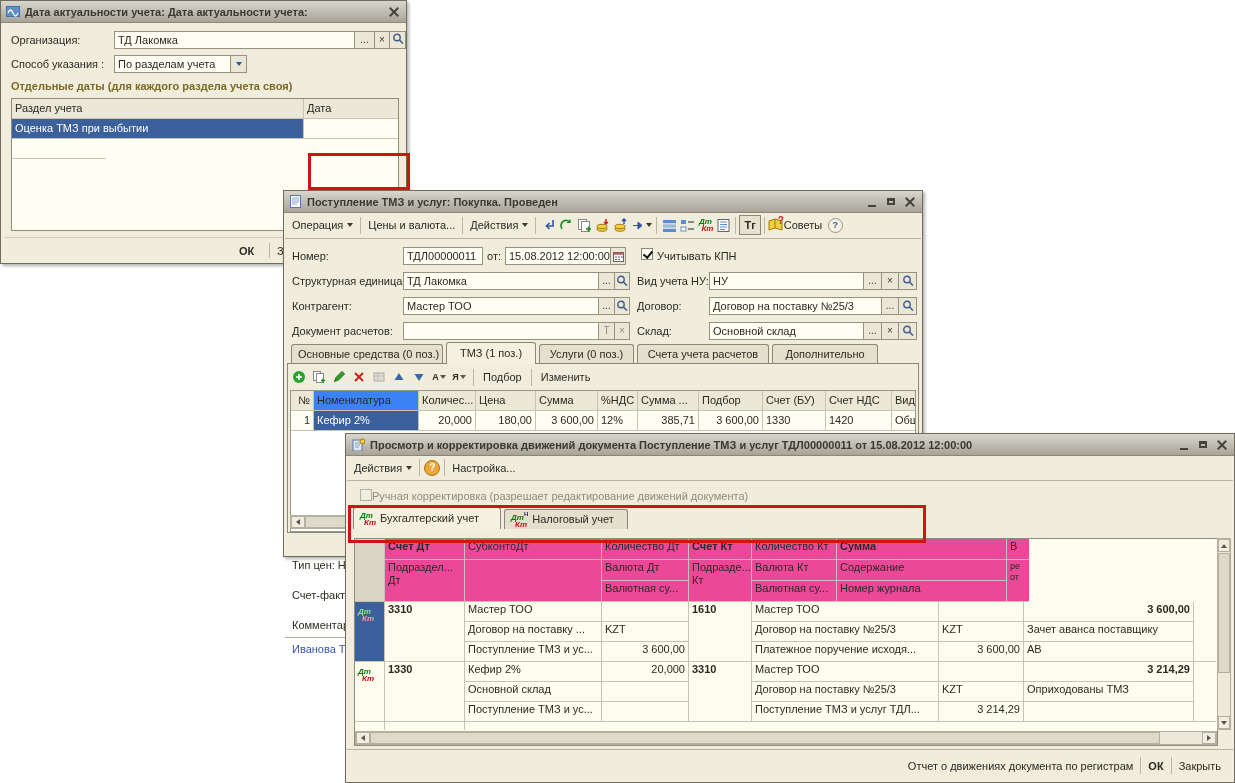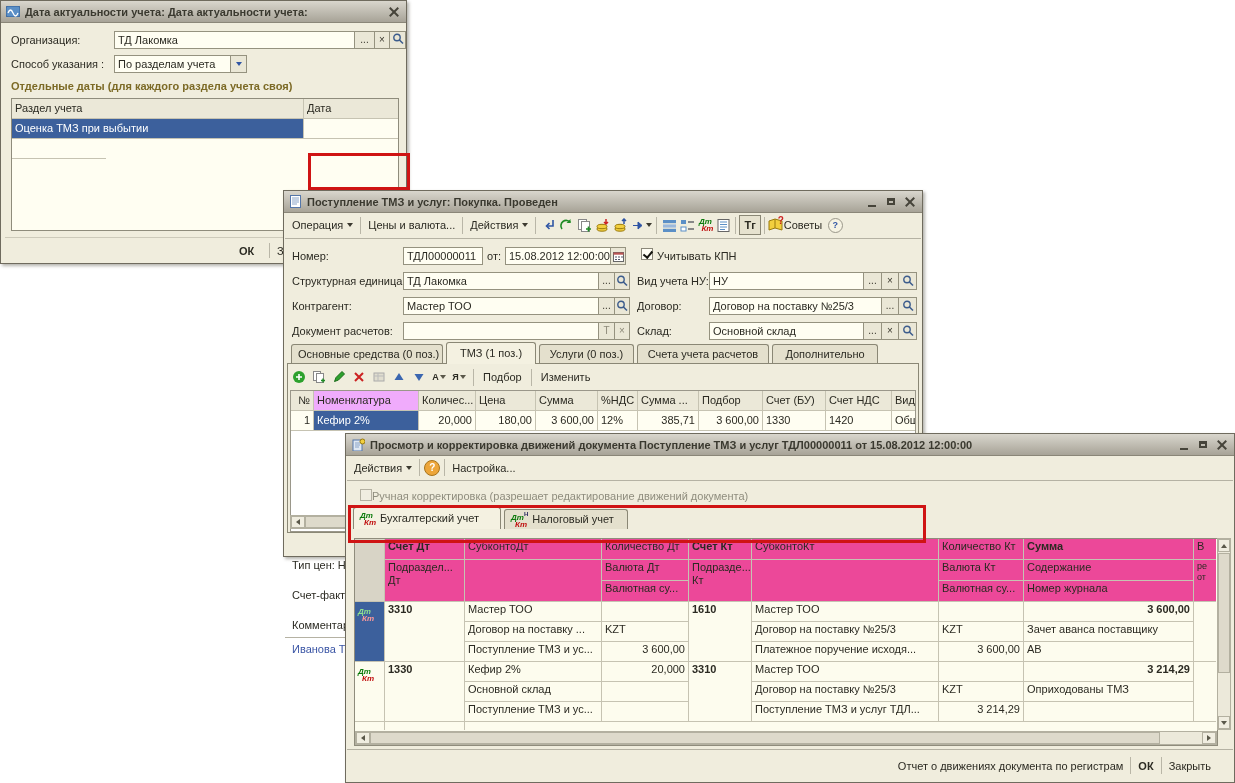--- a/index.html
+++ b/index.html
@@ -370,21 +370,21 @@
         </span>
       <span class="sep"></span>
       <span class="tbtn">Подбор</span>
       <span class="sep"></span>
       <span class="tbtn">Изменить</span>
     </div>
 
     <div style="position:absolute;left:2px;top:26px;right:2px;border:1px solid #9a978a;background:#fff">
       <div style="display:flex">
         <div class="gh num" style="width:23px">№</div>
-        <div class="gh" style="width:105px;background:#f0abfc">Номенклатура</div>
+        <div class="gh" style="width:105px;background:#3b82f6">Номенклатура</div>
         <div class="gh" style="width:57px">Количес...</div>
         <div class="gh" style="width:60px">Цена</div>
         <div class="gh" style="width:62px">Сумма</div>
         <div class="gh" style="width:40px">%НДС</div>
         <div class="gh" style="width:61px">Сумма ...</div>
         <div class="gh" style="width:64px">Подбор</div>
         <div class="gh" style="width:63px">Счет (БУ)</div>
         <div class="gh" style="width:66px">Счет НДС</div>
         <div class="gh" style="flex:1;border-right:none">Вид</div>
       </div>
@@ -501,24 +501,20 @@
         <div class="kh" style="height:21px">Валюта Дт</div>
         <div class="kh" style="height:21px">Валютная су...</div>
       </div>
       <div class="kcol" style="width:63px">
         <div class="kh b" style="height:21px">Счет Кт</div>
         <div class="kh" style="height:42px;line-height:13px">
             <div>Подразде...</div>
             <div>Кт</div>
           </div>
       </div>
-      <div class="kcol" style="width:187px">
-        <div class="kh" style="height:21px">СубконтоКт</div>
-        <div class="kh" style="height:42px"></div>
-      </div>
       <div class="kcol" style="width:85px">
         <div class="kh" style="height:21px">Количество Кт</div>
         <div class="kh" style="height:21px">Валюта Кт</div>
         <div class="kh" style="height:21px">Валютная су...</div>
       </div>
       <div class="kcol" style="width:170px">
         <div class="kh b" style="height:21px">Сумма</div>
         <div class="kh" style="height:21px">Содержание</div>
         <div class="kh" style="height:21px">Номер журнала</div>
       </div>
@@ -643,21 +639,21 @@
   <div class="sbar" style="left:871px;top:104px;width:14px;height:192px">
     <span class="sbtn" style="left:0;top:0;width:12px;height:13px">
         <span class="t-up"></span>
       </span>
     <span class="thumb" style="left:0;top:14px;width:12px;height:120px"></span>
     <span class="sbtn" style="left:0;bottom:0;width:12px;height:13px">
         <span class="t-dn"></span>
       </span>
   </div>
 
-  <div style="position:absolute;left:1px;right:1px;bottom:1px;height:31px;border-top:1px solid #b5b2a3;display:flex;align-items:center;justify-content:flex-end;gap:0;padding:0 18px">
+  <div style="position:absolute;left:1px;right:1px;bottom:1px;height:31px;border-top:1px solid #b5b2a3;display:flex;align-items:center;justify-content:flex-end;gap:0;padding:0 8px">
     <span class="tbtn">Отчет о движениях документа по регистрам</span>
     <span class="sep"></span>
     <span class="tbtn footbtn">ОК</span>
     <span class="sep"></span>
     <span class="tbtn">Закрыть</span>
   </div>
 </div>
 
 <div class="redbox" style="left:348px;top:505px;width:572px;height:32px"></div>
 

